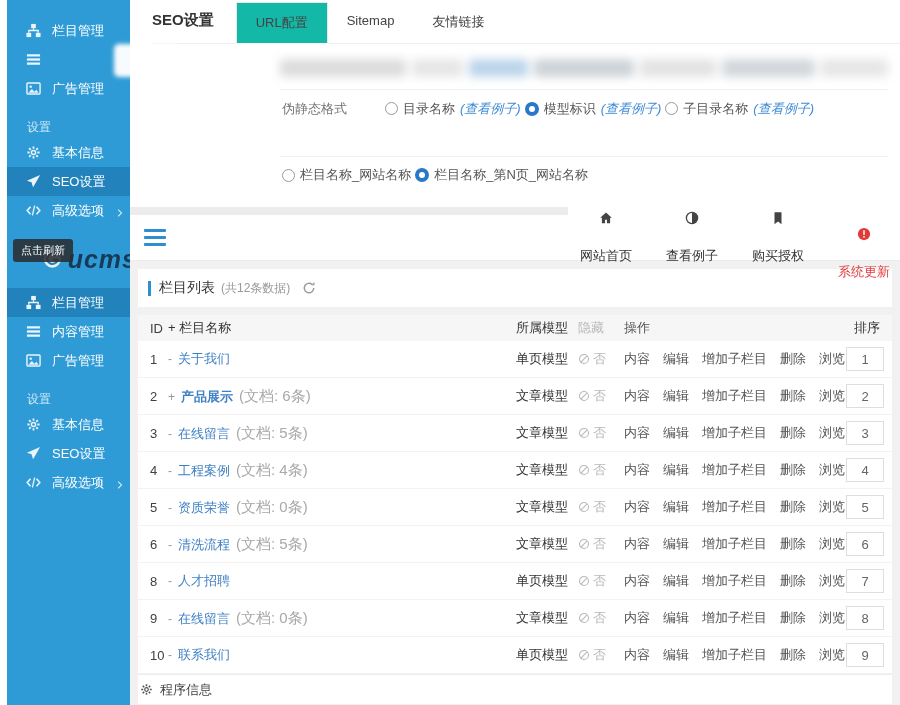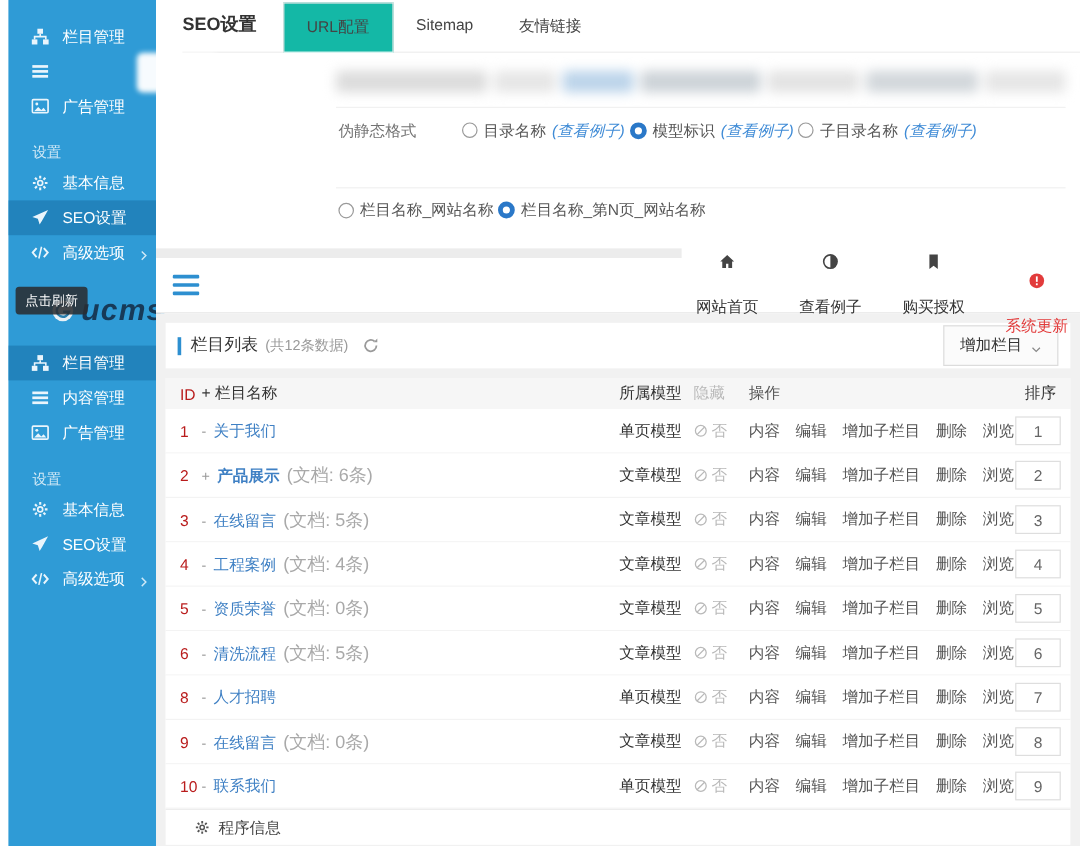--- a/index.html
+++ b/index.html
@@ -72,38 +72,38 @@
   .lb-title { font-size:14px; color:#333; }
   .lb-count { font-size:12px; color:#9a9a9a; margin-left:6px; }
   .lb-refresh { width:14px; height:14px; color:#9a9a9a; margin-left:12px; cursor:pointer; display:inline-flex; }
   .add-btn { margin-left:auto; display:flex; align-items:center; gap:7px; border:1px solid #dcdcdc;
              background:#fbfbfb; color:#333; font-size:13px; padding:7px 13px; cursor:pointer; }
   .add-btn .ic { width:9px; height:9px; color:#888; }
 
   .card { margin:8px 8px 0; background:#fff; }
   .thead { display:flex; align-items:center; height:26px; background:#f6f6f6; color:#333; font-size:13px; }
   .trow { display:flex; align-items:center; height:37px; border-bottom:1px solid #f3f3f3; font-size:13px; background:#fff; }
-  .c-id { width:30px; padding-left:12px; color:#b91c1c; flex:none; }
+  .c-id { width:30px; padding-left:12px; color:#404040; flex:none; }
   .c-name { flex:1; display:flex; align-items:baseline; gap:6px; min-width:0; }
   .c-model { width:62px; flex:none; color:#333; }
   .c-hid { width:46px; flex:none; color:#b9b9b9; display:flex; align-items:center; gap:3px; }
   .c-hid .ic { width:12px; height:12px; display:inline-flex; }
   .c-act { width:210px; flex:none; display:flex; gap:13px; color:#555; }
   .c-act span { cursor:pointer; white-space:nowrap; }
   .c-sort { width:58px; flex:none; display:flex; justify-content:flex-end; padding-right:8px; }
   .thead .c-sort { padding-right:12px; color:#333; }
   .prefix { color:#999; font-size:12px; }
   .name-link { color:#3f80c4; cursor:pointer; white-space:nowrap; }
   .name-link.bold { font-weight:bold; }
   .docs { color:#a9a9a9; font-size:15px; white-space:nowrap; }
   .sort-input { width:38px; height:24px; border:1px solid #dedede; text-align:center;
                 color:#666; font-size:13px; background:#fff; font-family:inherit; }
 
   .footer-bar { margin:0 8px; height:30px; background:#fff; border-top:1px solid #ededed;
-                display:flex; align-items:center; gap:7px; padding-left:24px; color:#444; font-size:13px; }
+                display:flex; align-items:center; gap:7px; padding-left:2px; color:#444; font-size:13px; }
   .footer-bar .ic { width:13px; height:13px; color:#555; display:inline-flex; }
 </style>
 </head>
 <body>
 
 <div class="sb sb-a">
   <div class="sb-list-a" id="sb-a-main">
       <div class="sb-item">
         <span class="ic">
           <svg viewBox="0 0 16 16" width="100%" height="100%" fill="currentColor">
@@ -353,26 +353,20 @@
   <div class="listbar">
     <div class="lb-accent"></div>
     <div class="lb-title">栏目列表</div>
     <div class="lb-count">(共12条数据)</div>
     <span class="lb-refresh">
         <svg viewBox="0 0 16 16" width="100%" height="100%" fill="currentColor">
           <path d="M13.4 8A5.4 5.4 0 1 1 11.5 3.9" fill="none" stroke="currentColor" stroke-width="1.7"></path>
           <path d="M14.2 1.2v3.6h-3.6z"></path>
         </svg>
       </span>
-    <button class="add-btn">
-      <span>增加栏目</span>
-      <span class="ic"><svg viewBox="0 0 16 16" width="100%" height="100%" fill="currentColor">
-            <path d="M2.5 5l5.5 5.5L13.5 5" fill="none" stroke="currentColor" stroke-width="1.8"></path>
-          </svg></span>
-    </button>
   </div>
 
   <div class="card">
     <div class="thead">
       <div class="c-id">ID</div>
       <div class="c-name">+ 栏目名称</div>
       <div class="c-model">所属模型</div>
       <div class="c-hid">隐藏</div>
       <div class="c-act">操作</div>
       <div class="c-sort">排序</div>

